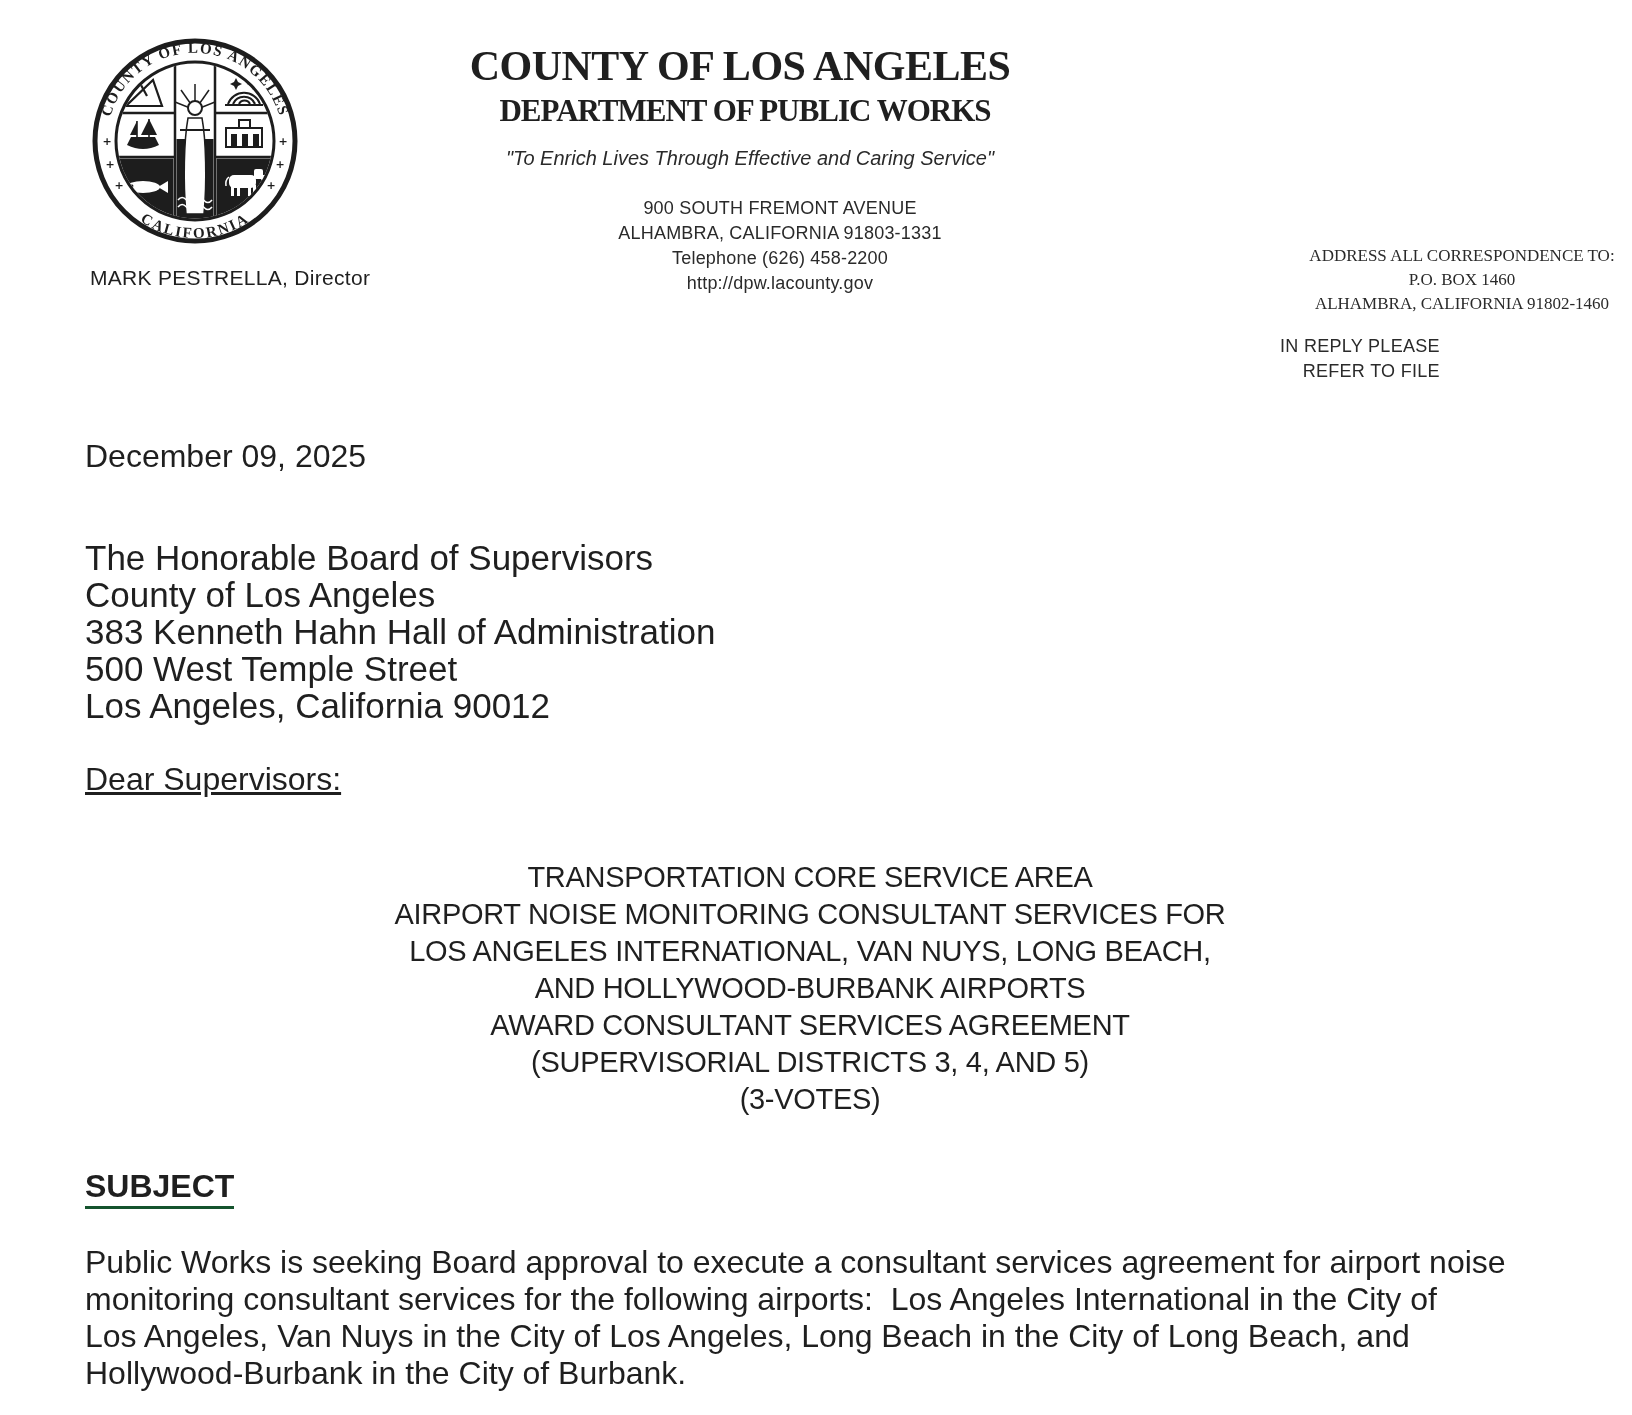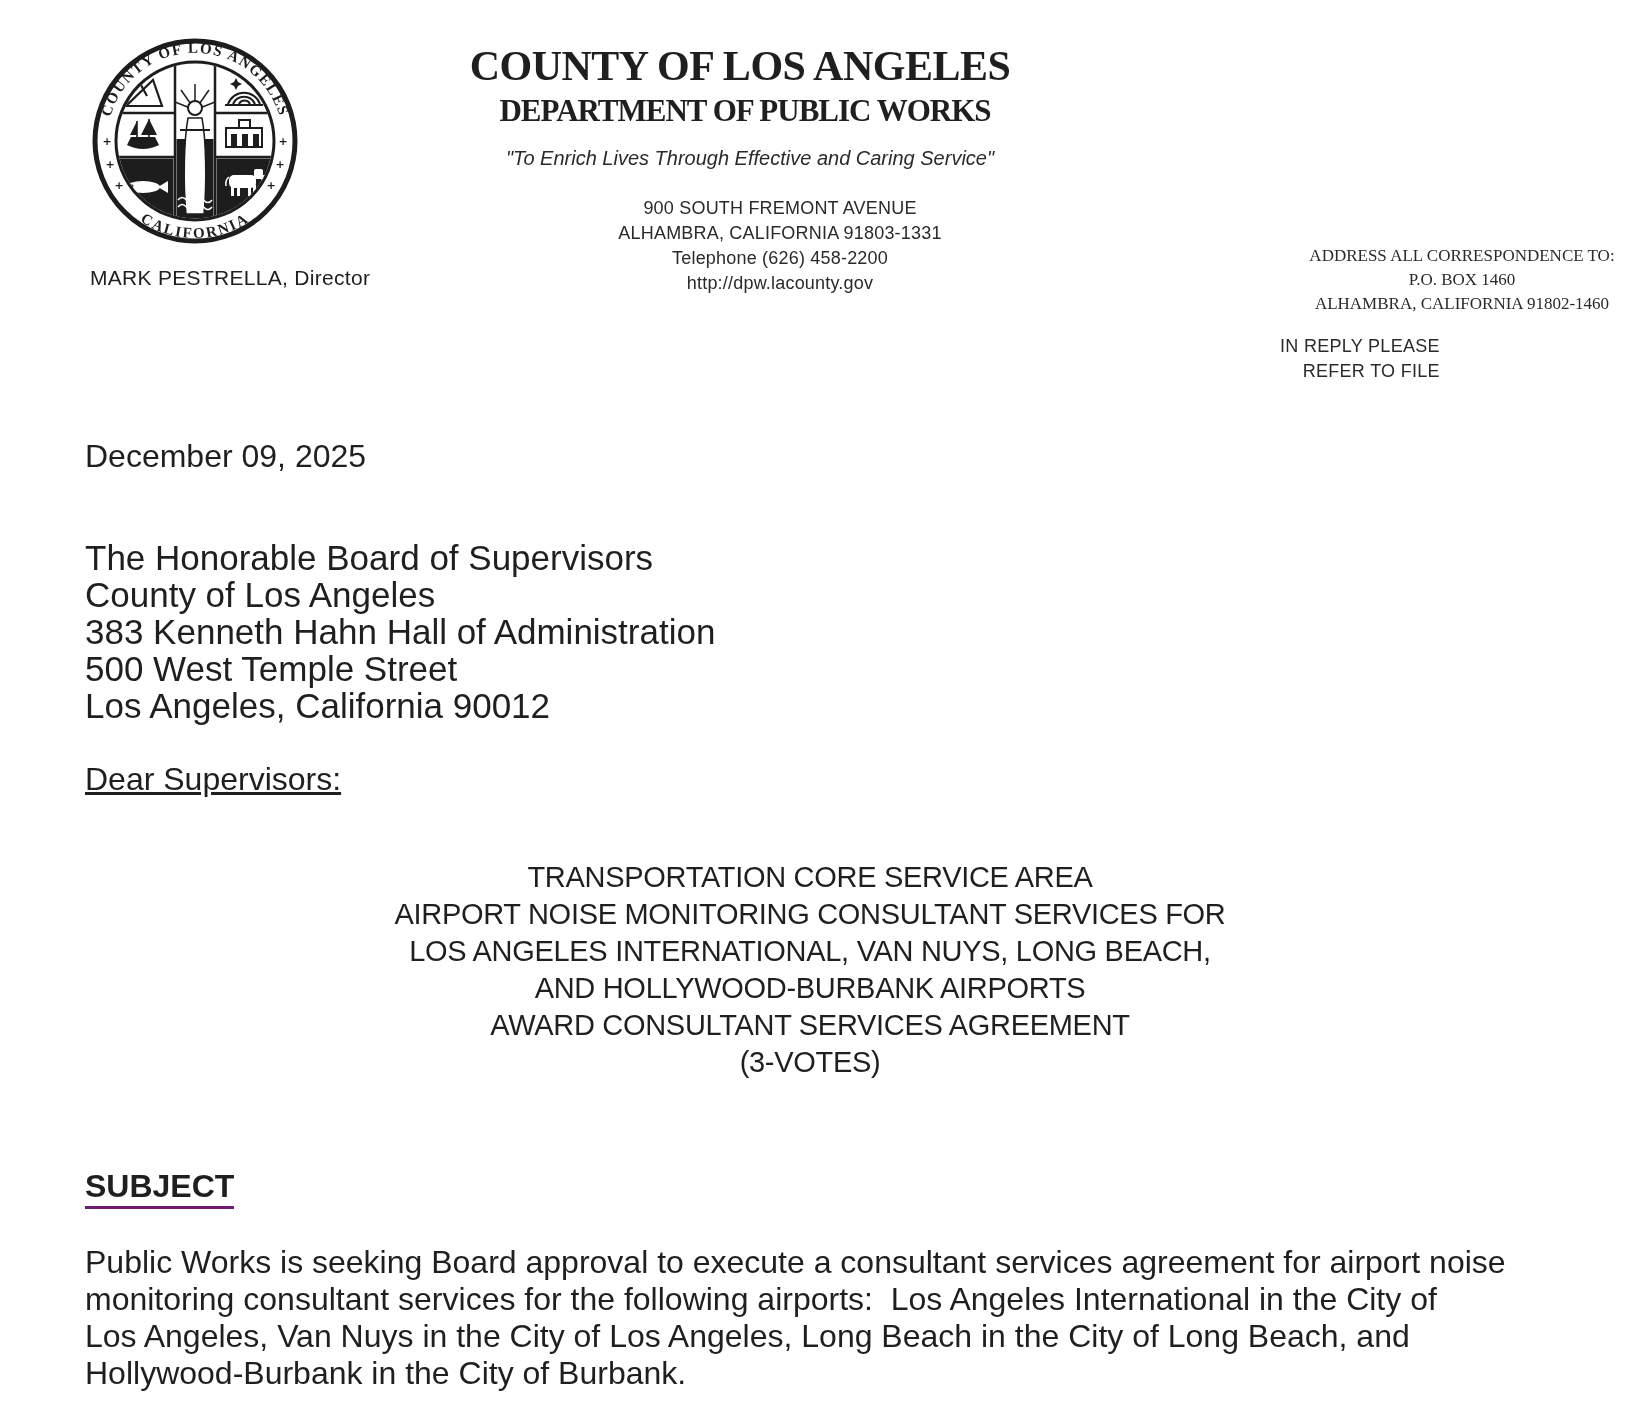--- a/index.html
+++ b/index.html
@@ -43,21 +43,21 @@
   .recipient{position:absolute;left:85px;top:539px;font-size:35px;line-height:37px;}
   .salutation{position:absolute;left:85px;top:761px;font-size:32px;line-height:37px;text-decoration:underline;}
   .title-block{
     position:absolute;left:0;top:859px;width:1620px;text-align:center;
     font-weight:normal;font-size:29px;line-height:37px;letter-spacing:-.3px;
   }
   .subject{
     position:absolute;left:85px;top:1168px;margin:0;
     font-weight:bold;font-size:32px;line-height:37px;
   }
-  .subject span{border-bottom:3px solid #701a75;padding-bottom:2px;}
+  .subject span{border-bottom:3px solid #14532d;padding-bottom:2px;}
   .body-par{position:absolute;left:85px;top:1244px;font-size:32px;line-height:37px;}
   .body-par div{white-space:pre;}
 </style>
 </head>
 <body>
 
 <div class="page">
 
   <header>
 
@@ -208,20 +208,21 @@
       </div>
 
     <div class="salutation">Dear Supervisors:</div>
 
     <div class="title-block">
         <div>TRANSPORTATION CORE SERVICE AREA</div>
         <div>AIRPORT NOISE MONITORING CONSULTANT SERVICES FOR</div>
         <div>LOS ANGELES INTERNATIONAL, VAN NUYS, LONG BEACH,</div>
         <div>AND HOLLYWOOD-BURBANK AIRPORTS</div>
         <div>AWARD CONSULTANT SERVICES AGREEMENT</div>
+        <div>(SUPERVISORIAL DISTRICTS 3, 4, AND 5)</div>
         <div>(3-VOTES)</div>
       </div>
 
     <h2 class="subject">
       <span>SUBJECT</span>
     </h2>
 
     <div class="body-par">
         <div>Public Works is seeking Board approval to execute a consultant services agreement for airport noise</div>
         <div>monitoring consultant services for the following airports:  Los Angeles International in the City of</div>

